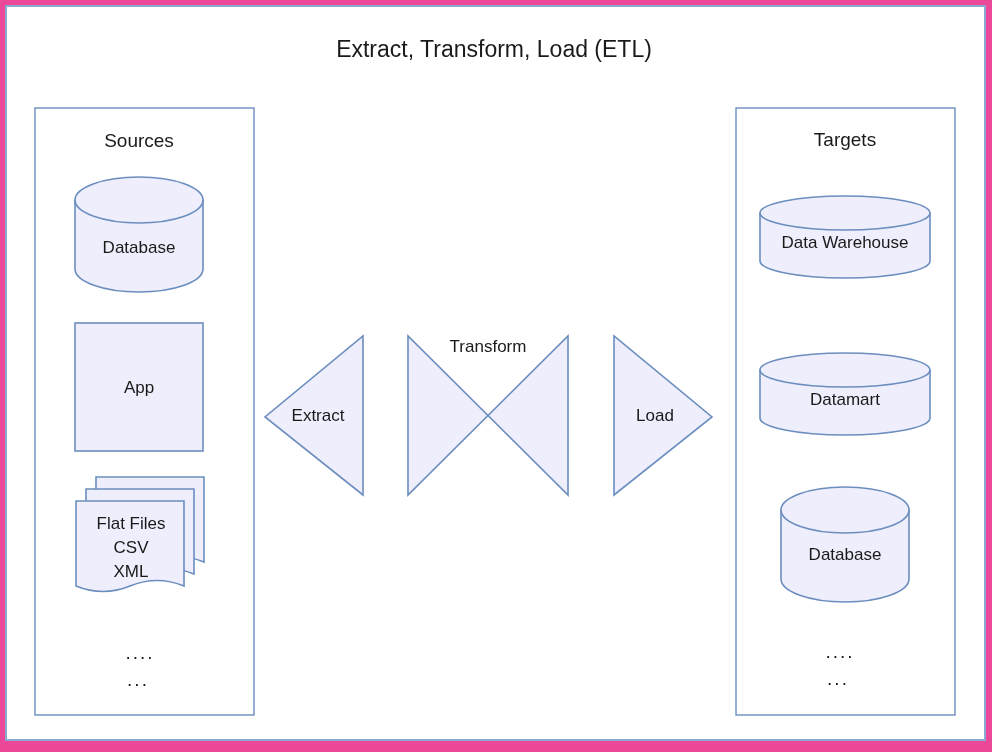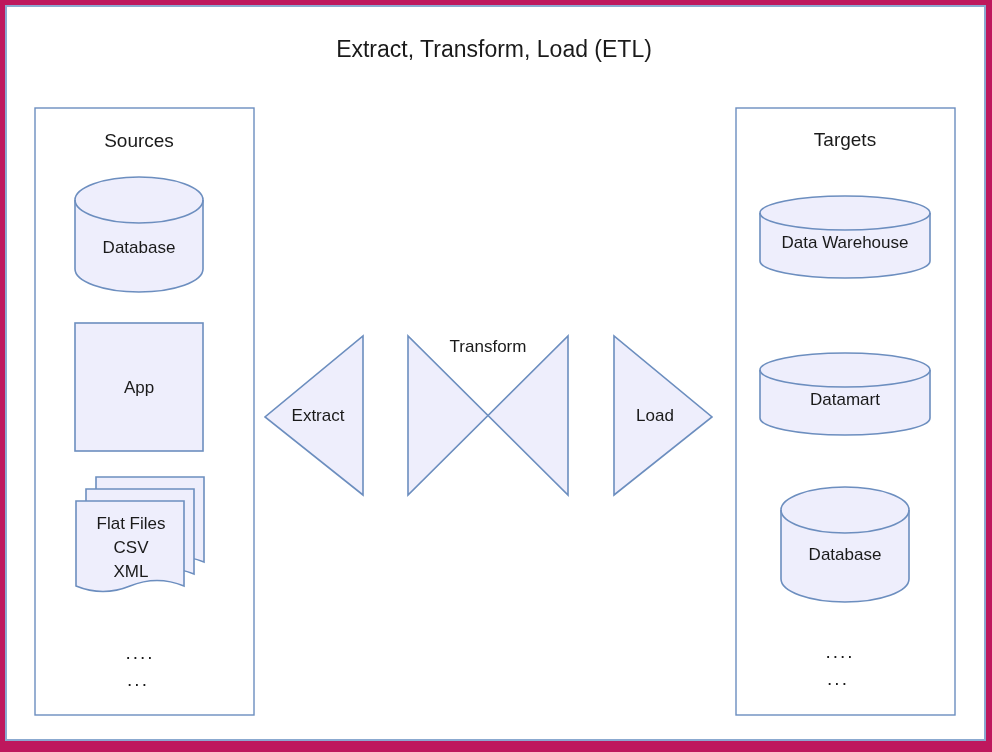--- a/index.html
+++ b/index.html
@@ -8,21 +8,21 @@
     padding: 0;
     background: #ffffff;
   }
   body {
     font-family: "Liberation Sans", sans-serif;
   }
   #canvas {
     position: relative;
     width: 992px;
     height: 752px;
-    background: #be185d;
+    background: #ec4899;
     overflow: hidden;
   }
   #diagram-svg {
     position: absolute;
     top: 0;
     left: 0;
     width: 992px;
     height: 752px;
     display: block;
   }

